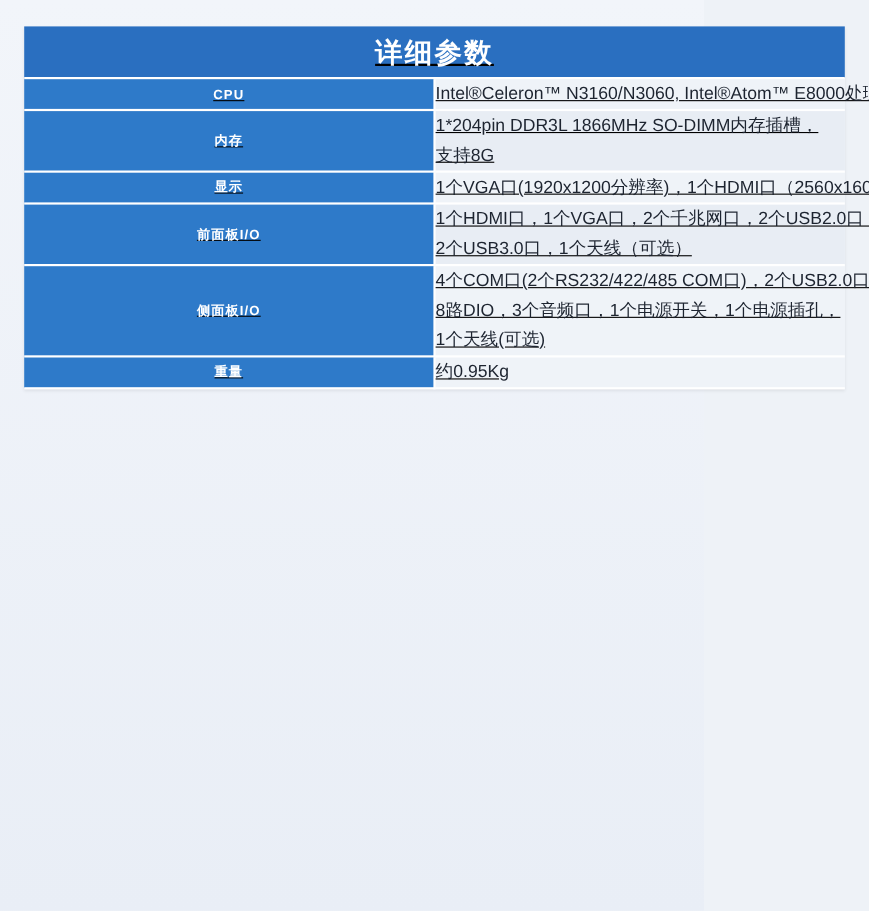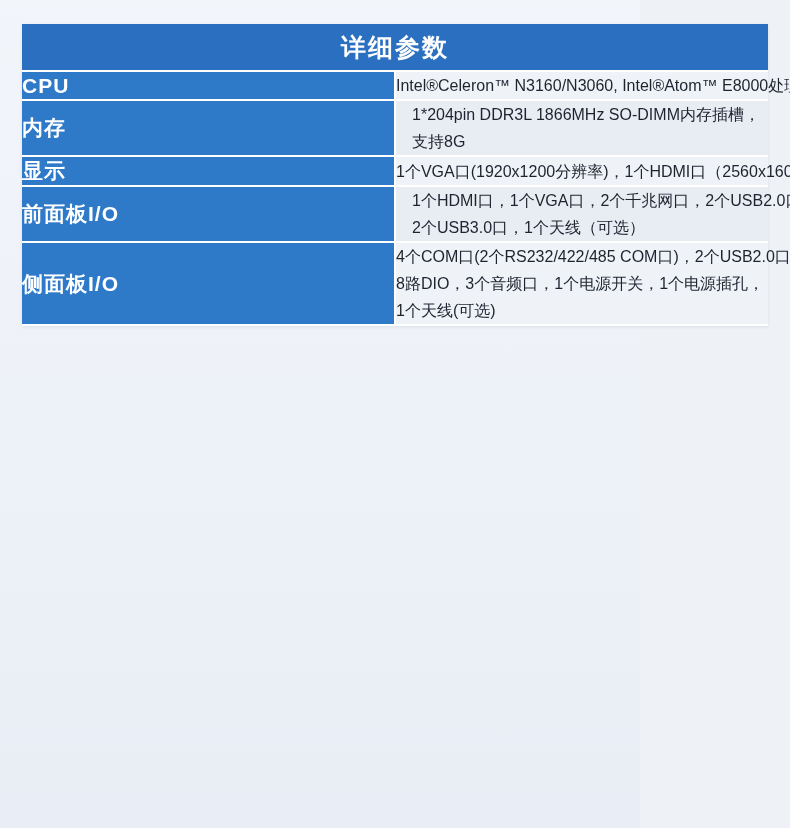--- a/index.html
+++ b/index.html
@@ -12,20 +12,21 @@
     background: #eef2f7;
     font-family: "Liberation Sans", sans-serif;
     overflow: hidden;
   }
   .page {
     width: 640px;
     height: 828px;
     box-sizing: border-box;
     padding: 24px 22px 24px 22px;
     background: linear-gradient(180deg, #f2f5fa 0%, #e9eef6 100%);
+    text-decoration: underline;
   }
   .spec-table {
     width: 746px;
     border-collapse: collapse;
     table-layout: fixed;
     box-shadow: 0 1px 3px rgba(0,0,0,0.08);
   }
   .spec-table td, .spec-table th {
     padding: 0;
     margin: 0;
@@ -37,23 +38,23 @@
     font-size: 25px;
     font-weight: bold;
     letter-spacing: 2px;
     height: 46px;
     vertical-align: middle;
     border-bottom: 2px solid #ffffff;
   }
   .label-cell {
     background: #2e7ac9;
     color: #ffffff;
-    font-size: 21px;
+    font-size: 12px;
     font-weight: bold;
-    text-align: left;
+    text-align: center;
     vertical-align: middle;
     width: 190px;
     border-bottom: 2px solid #ffffff;
     border-right: 2px solid #ffffff;
     letter-spacing: 1px;
   }
   .value-cell {
     background: #eff3f8;
     color: #1d2430;
     font-size: 16px;
@@ -61,21 +62,20 @@
     vertical-align: middle;
     padding: 9px 14px 9px 16px;
     border-bottom: 2px solid #ffffff;
   }
   .value-cell .line {
     display: block;
     white-space: nowrap;
   }
   .row-alt .value-cell {
     background: #e8edf4;
-    padding-left: 16px;
   }
 </style>
 </head>
 <body>
 
 <div class="page">
   <table class="spec-table">
     <tbody>
       <tr>
         <td class="title-cell" colspan="2">详细参数</td>
@@ -107,15 +107,21 @@
         </td>
       </tr>
       <tr>
         <td class="label-cell">侧面板I/O</td>
         <td class="value-cell">
           <span class="line">4个COM口(2个RS232/422/485 COM口)，2个USB2.0口，</span>
           <span class="line">8路DIO，3个音频口，1个电源开关，1个电源插孔，</span>
           <span class="line">1个天线(可选)</span>
         </td>
       </tr>
+      <tr>
+        <td class="label-cell">重量</td>
+        <td class="value-cell">
+          <span class="line">约0.95Kg</span>
+        </td>
+      </tr>
     </tbody>
   </table>
 </div>
 
 </body></html>

